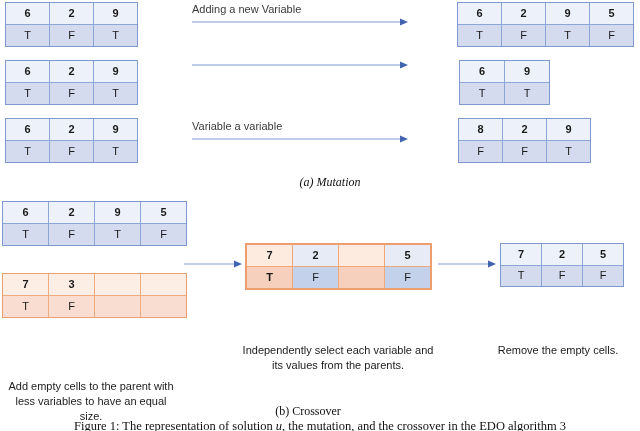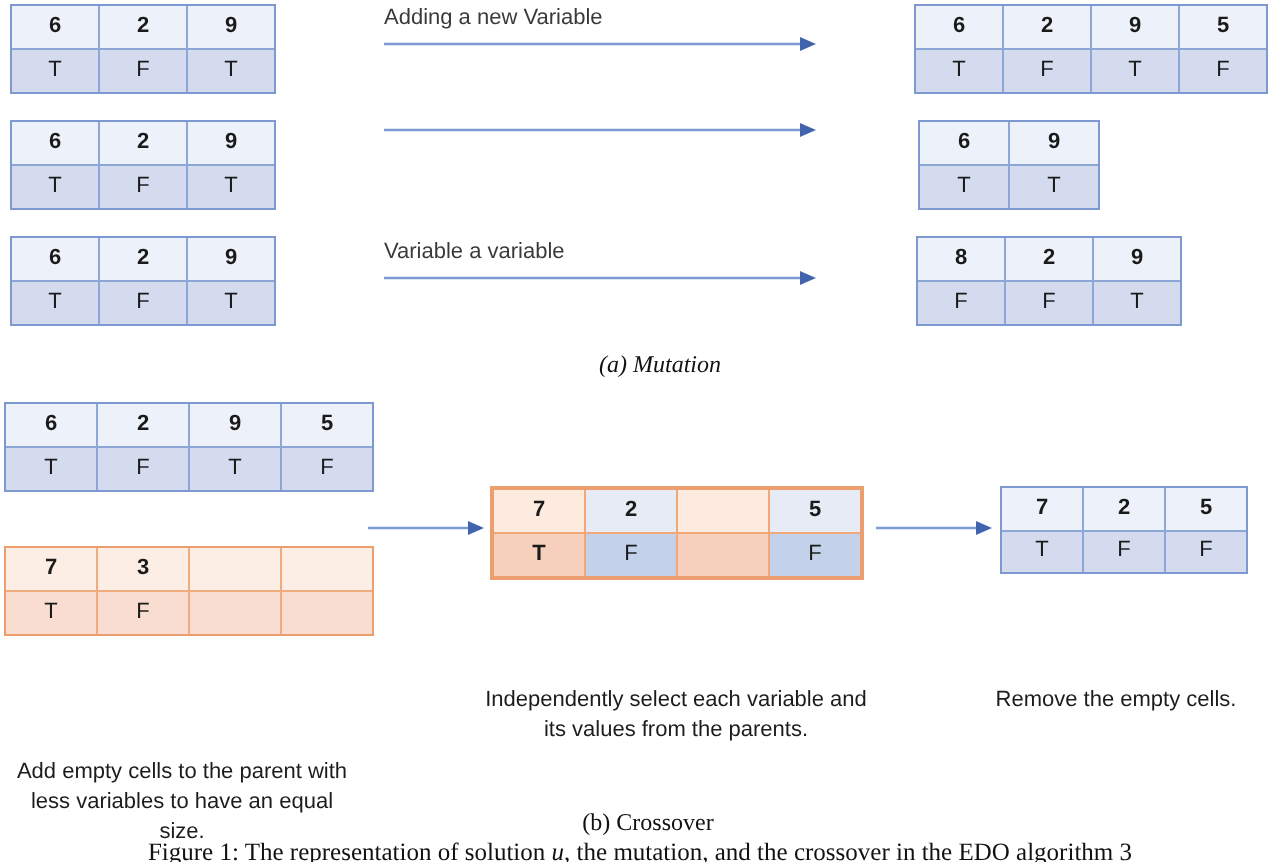--- a/index.html
+++ b/index.html
@@ -189,20 +189,20 @@
     <div class="cell num b-top">5</div>
     <div class="cell b-bot">T</div>
     <div class="cell b-bot">F</div>
     <div class="cell b-bot">F</div>
   </div>
 
   <div class="step-caption" style="left:5px; top:343px; width:172px;margin-top:36px;">Add empty cells to the parent with less variables to have an equal size.</div>
   <div class="step-caption" style="left:240px; top:343px; width:196px;text-align:center;">Independently select each variable and its values from the parents.</div>
   <div class="step-caption" style="left:458px; top:343px; width:200px;">Remove the empty cells.</div>
 
-  <div class="section-label" style="left:224px; top:404px; width:200px;">(b) Crossover</div>
+  <div class="section-label" style="left:208px; top:404px; width:200px;">(b) Crossover</div>
 
   <div class="fig-caption">
     <span>Figure 1: The representation of solution</span>
     <i>u</i><span>, the mutation, and the crossover in the EDO algorithm 3</span>
   </div>
 
 </div>
 
 </body></html>

